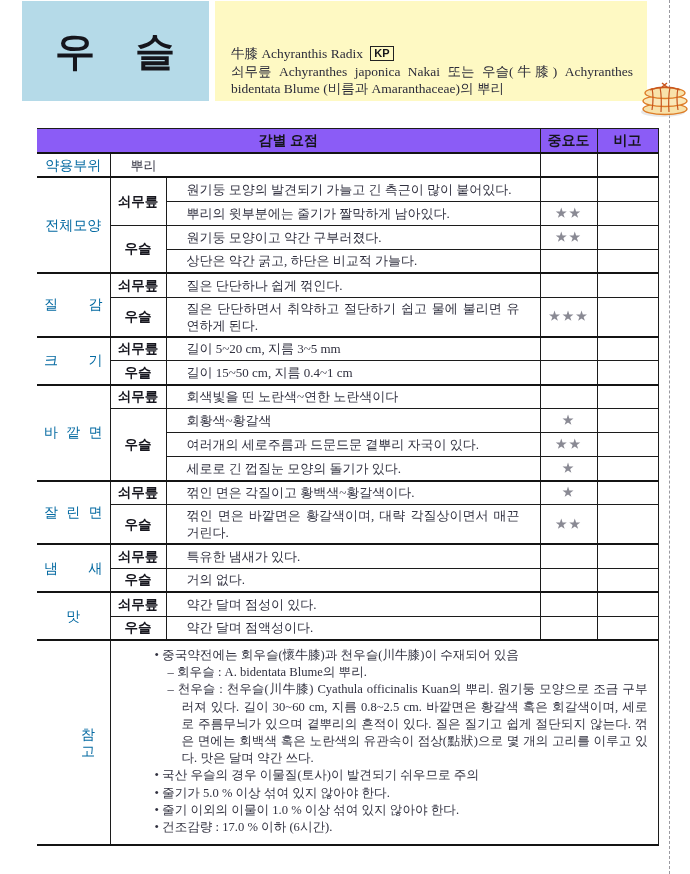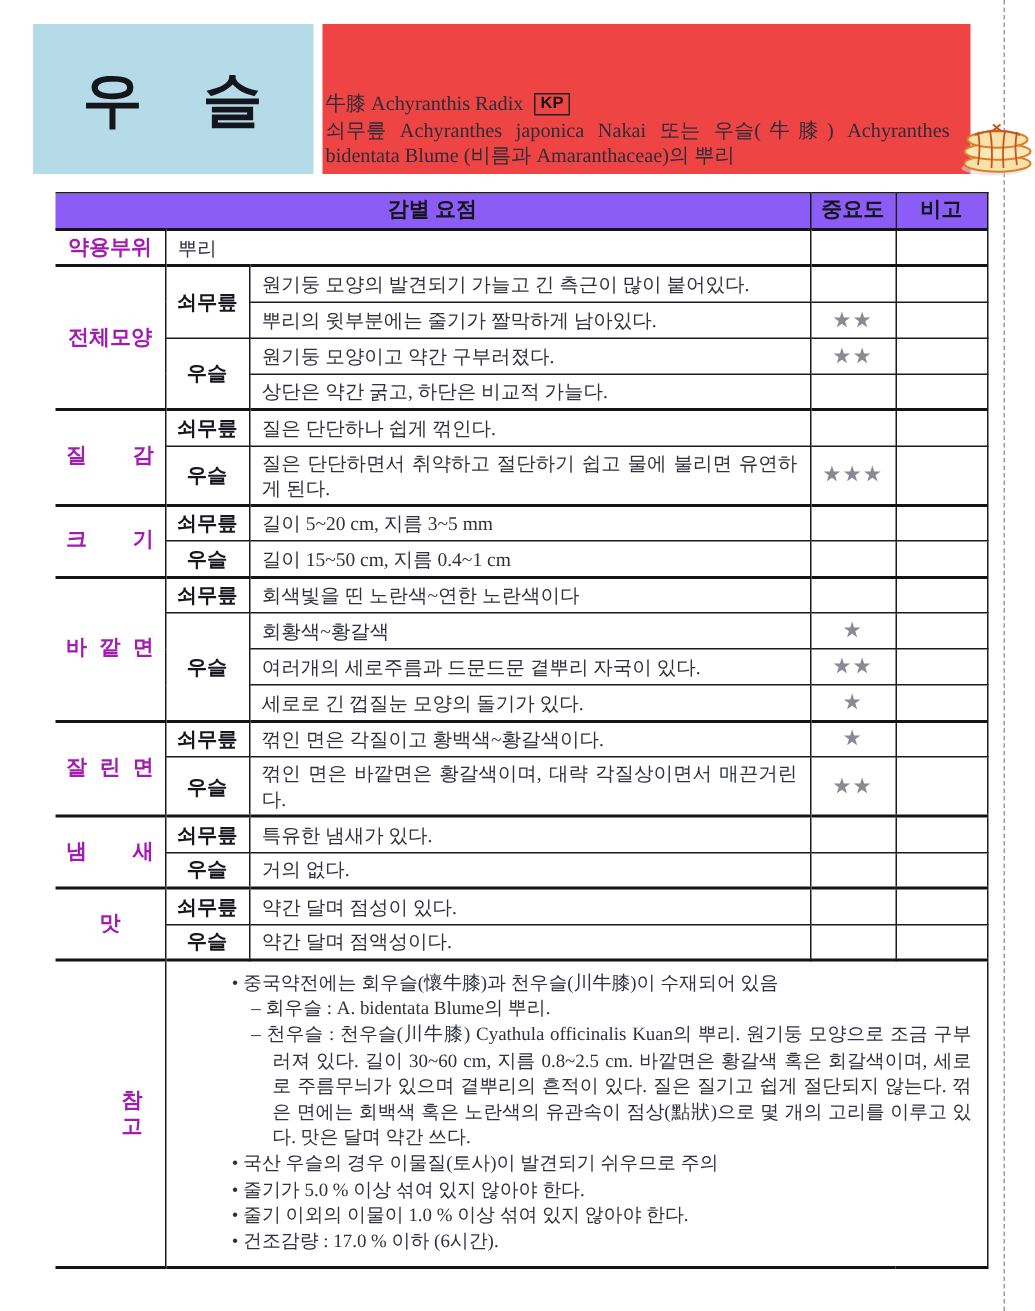--- a/index.html
+++ b/index.html
@@ -3,31 +3,31 @@
 <meta charset="utf-8">
 <style>
   * { margin:0; padding:0; box-sizing:border-box; }
   html,body { background:#ffffff; }
   .page {
     position:relative; width:690px; height:874px; background:#ffffff;
     font-family:"Liberation Serif","DejaVu Serif",serif;
     color:#30303f; overflow:hidden;
   }
   
-  .header { position:absolute; top:16px; left:22px; display:flex; }
+  .header { position:absolute; top:1px; left:22px; display:flex; }
   .title-block {
     width:187px; height:100px; background:#b5dae8;
     display:flex; align-items:center; justify-content:center;
   }
   .title-block .title {
     font-size:40px; font-weight:bold; color:#15151c; word-spacing:28px; letter-spacing:1px;
   }
   .subtitle-block {
-    width:432px; height:100px; background:#ef4444; margin-left:6px;
-    padding:44px 14px 0 2px; font-size:13.5px; line-height:17px; color:#2c2c3a;
+    width:432px; height:100px; background:#fef9c3; margin-left:6px;
+    padding:44px 14px 0 16px; font-size:13.5px; line-height:17px; color:#2c2c3a;
   }
   .sub-line1 { white-space:nowrap; margin-bottom:1px; }
   .kp-badge {
     display:inline-block; border:1px solid #222; padding:0 3px; margin-left:4px;
     font-family:"Liberation Sans","DejaVu Sans",sans-serif; font-size:11px; font-weight:bold;
     line-height:13px; vertical-align:1px; color:#15151c;
   }
   .sub-desc { text-align:justify; }
   .sci { }
   
@@ -46,26 +46,26 @@
     padding:3px 8px; vertical-align:middle; height:24px;
   }
   .idtable thead th {
     background:#8b5cf6; font-size:14px; font-weight:bold; color:#15151c;
     text-align:center; padding:3px 4px;
   }
   .idtable .no-left { border-left:none; }
   tr.gs > td, tr.gs > th { border-top:2px solid #141414; }
   .idtable tr.last > td { border-bottom:2px solid #141414;padding-left:44px; }
   td.row-label {
-    font-weight:bold; font-size:14px; color:#a21caf;
+    font-weight:normal; font-size:14px; color:#0369a1;
     text-align:justify; text-align-last:justify; padding:0 7px;
   }
   td.row-label.tal-center { text-align-last:center; }
   td.sub-label { font-weight:bold; font-size:13.5px; color:#17171f; text-align:center; padding:0 2px; }
-  td.crit { text-align:justify; padding:2px 8px; }
+  td.crit { text-align:justify; padding:2px 20px; }
   td.imp { text-align:center; color:#8a8a94; font-size:12.5px; letter-spacing:1px; padding:0 2px; }
   td.remark { }
   td.notes { padding:6px 10px 8px 10px; font-size:12.6px; line-height:17.2px; text-align:justify; }
   .note { }
   .note.b { padding-left:13px; text-indent:-13px; }
   .note.d { padding-left:27px; text-indent:-14px; }
 </style>
 </head>
 <body>
 

